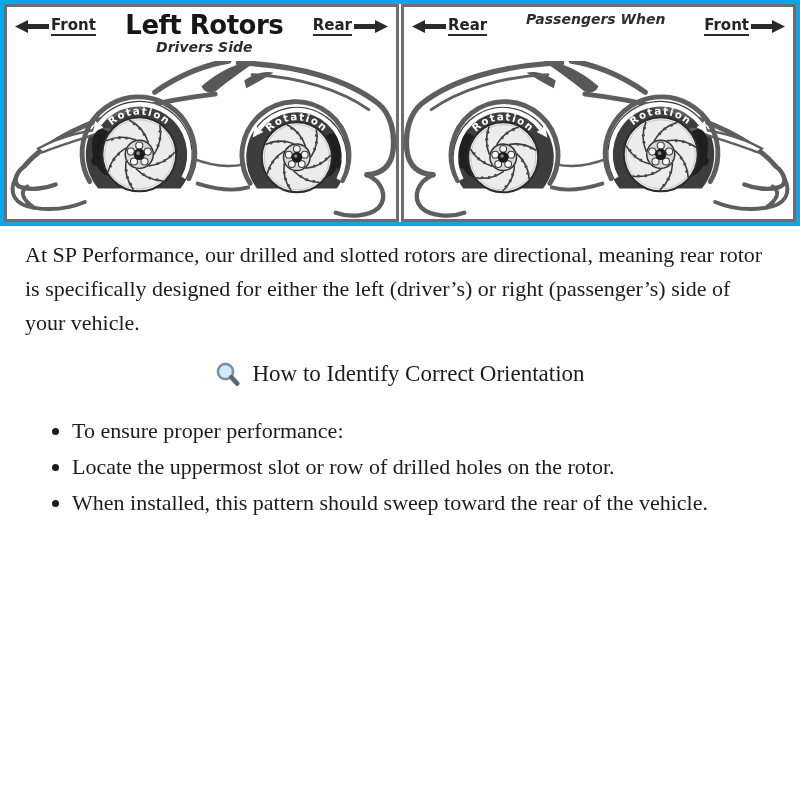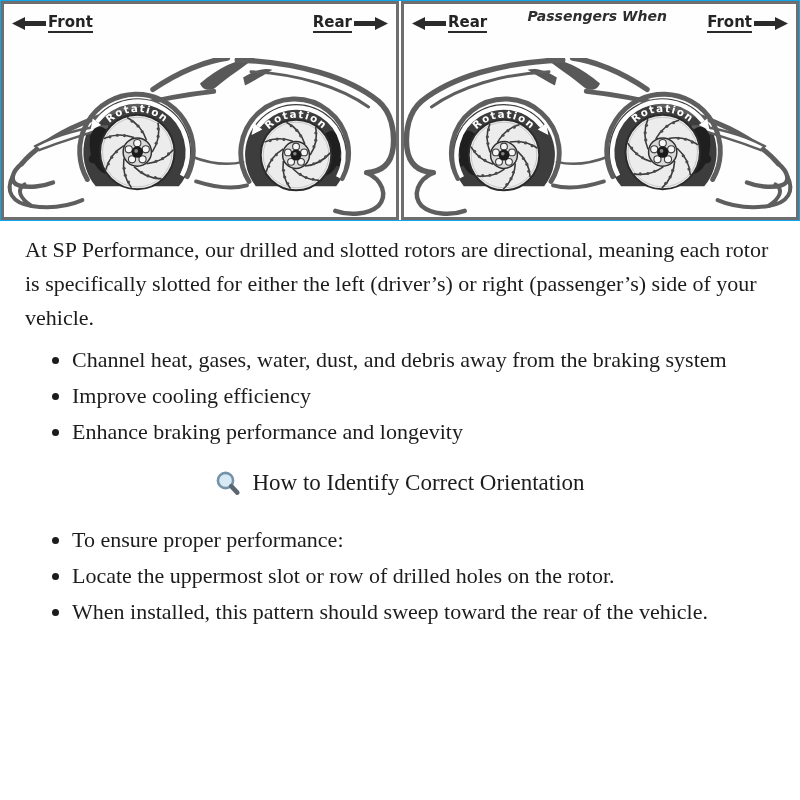--- a/index.html
+++ b/index.html
@@ -1,19 +1,19 @@
 <!DOCTYPE html>
 <html><head>
 <meta charset="utf-8">
 <style>
   html,body{margin:0;padding:0;background:#ffffff;}
   .page{width:800px;height:800px;background:#fff;overflow:hidden;font-family:"Liberation Serif",serif;color:#1c1c1c;}
 
   
-  .image-block{display:flex;gap:2px;border:1px solid #0ea5e9;background:#fff;box-sizing:border-box;width:800px;}
+  .image-block{display:flex;gap:2px;border:4px solid #0ea5e9;background:#fff;box-sizing:border-box;width:800px;}
   .panel{flex:1;border:3px solid #6e6e6e;background:#fefefe;box-sizing:border-box;overflow:hidden;}
   .panel-header{display:flex;justify-content:space-between;align-items:flex-start;padding:6px 8px 0 8px;height:48px;font-family:"DejaVu Sans","Liberation Sans",sans-serif;}
   .dir{display:flex;align-items:center;gap:2px;margin-top:4px;}
   .dir-label{font-size:15px;font-weight:bold;color:#242424;border-bottom:2.5px solid #2a2a2a;line-height:17px;}
   .arrow-icon{display:block;}
   .panel-title-wrap{display:flex;flex-direction:column;align-items:center;margin-top:-2px;}
   .panel-title{font-size:26px;font-weight:bold;letter-spacing:-0.5px;color:#161616;line-height:28px;}
   .panel-subtitle{font-size:14px;font-weight:bold;font-style:italic;color:#2e2e2e;line-height:16px;}
   .car-svg{display:block;width:100%;height:auto;}
 
@@ -35,20 +35,24 @@
 
   <div class="image-block">
 
     <div class="panel">
       <div class="panel-header">
         <div class="dir">
           <svg class="arrow-icon" width="34" height="13" viewBox="0 0 34 13">
               <polygon points="0,6.5 13,0 13,4 34,4 34,9 13,9 13,13" fill="#2a2a2a"></polygon>
             </svg>
           <span class="dir-label">Front</span>
+        </div>
+        <div class="panel-title-wrap">
+          <div class="panel-title">Left Rotors</div>
+          <div class="panel-subtitle">Drivers Side</div>
         </div>
         <div class="dir">
           <span class="dir-label">Rear</span>
           <svg class="arrow-icon" width="34" height="13" viewBox="0 0 34 13">
               <polygon points="34,6.5 21,0 21,4 0,4 0,9 21,9 21,13" fill="#2a2a2a"></polygon>
             </svg>
         </div>
       </div>
 
       <svg class="car-svg" viewBox="0 0 400 162">
@@ -305,29 +309,24 @@
             <defs>
               <path id="tp-right-1" d="M 224.79150500551555,84.01276010636778 A 41 41 0 0 1 303.20849499448445,84.0127601063678"></path>
             </defs>
             <text style="font-family:'DejaVu Sans',sans-serif;font-size:10.5px;font-weight:bold;fill:#ffffff;letter-spacing:1.5px;"><textPath href="#tp-right-1" startOffset="50%" text-anchor="middle">Rotation</textPath></text>
           </g>
       </svg>
     </div>
   </div>
 
   <div class="content">
-    <p class="intro">At SP Performance, our drilled and slotted rotors are directional, meaning each rotor is specifically slotted for either the left (driver’s) or right (passenger’s) side of your vehicle.</p>
-
-
-
-    <ul class="bullets">
-      <li>Channel heat, gases, water, dust, and debris away from the braking system</li>
-      <li>Improve cooling efficiency</li>
-      <li>Enhance braking performance and longevity</li>
-    </ul>
+    <p class="intro">At SP Performance, our drilled and slotted rotors are directional, meaning rear rotor is specifically designed for either the left (driver’s) or right (passenger’s) side of your vehicle.</p>
+
+
+
 
     <h2 class="section plain">
       <span class="icon-box">
         <svg width="26" height="26" viewBox="0 0 26 26">
           <circle cx="10.5" cy="10.5" r="7.6" stroke="#7493a9" stroke-width="2.6" fill="#d7e9f5"></circle>
           <line x1="16.2" y1="16.2" x2="22.3" y2="22.6" stroke="#5c6670" stroke-width="4.6" stroke-linecap="round"></line>
         </svg>
       </span>
       <span>How to Identify Correct Orientation</span>
     </h2>

